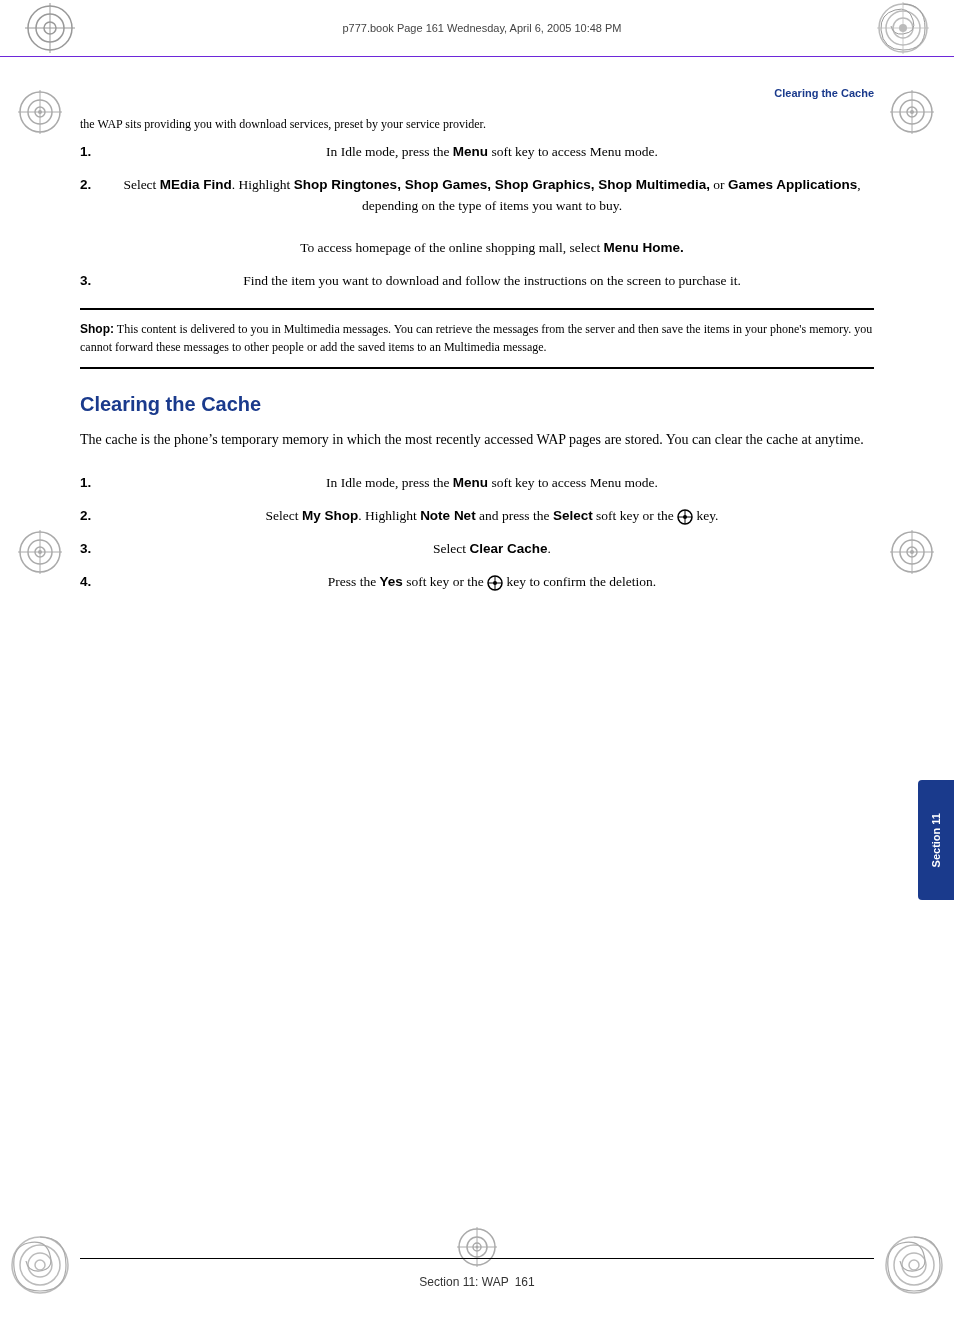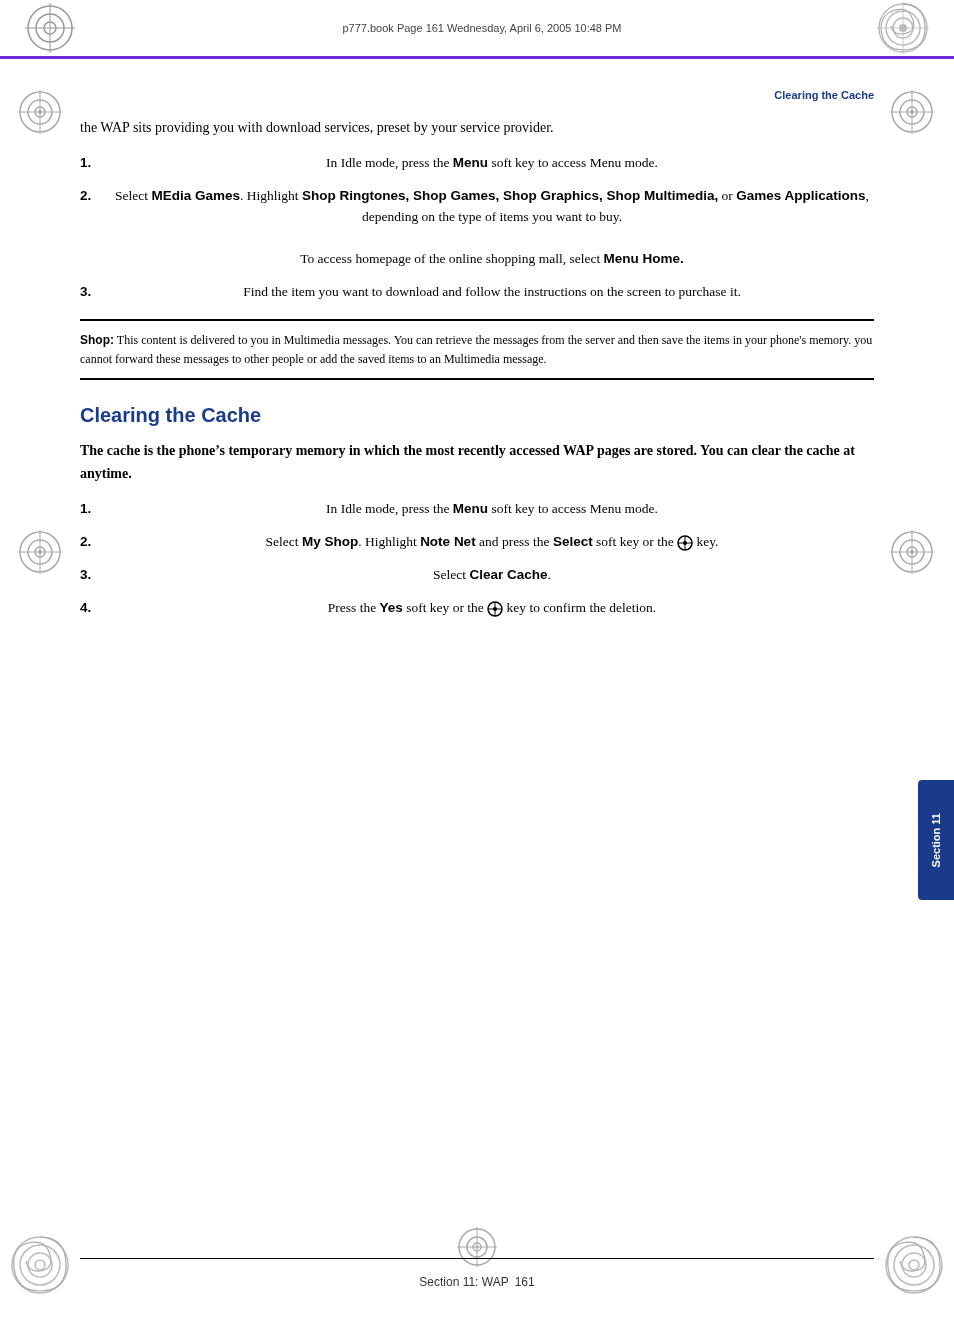--- a/index.html
+++ b/index.html
@@ -16,21 +16,21 @@
     .page-container {
       width: 954px;
       min-height: 1319px;
       position: relative;
       background: #fff;
     }
 
     
     .header-bar {
       width: 100%;
-      border-bottom: 3px solid #6d28d9;
+      border-bottom: 1px solid #6d28d9;
       padding: 8px 30px;
       display: flex;
       align-items: center;
       justify-content: space-between;
       font-family: Arial, sans-serif;
       font-size: 11px;
       color: #333;
     }
 
     
@@ -68,23 +68,23 @@
       text-align: right;
       color: #1a3a8c;
       font-family: Arial, sans-serif;
       font-size: 11px;
       font-weight: bold;
       margin-bottom: 16px;
     }
 
     
     .intro-para {
-      font-size: 14px;
+      font-size: 12px;
       line-height: 1.6;
-      margin-bottom: 14px;
+      margin-bottom: 8px;
     }
 
     
     .numbered-list {
       list-style: none;
       padding-left: 0;
       margin-bottom: 16px;
     }
 
     .numbered-list li {
@@ -125,23 +125,22 @@
       font-family: Arial, sans-serif;
       font-size: 20px;
       font-weight: bold;
       margin-bottom: 12px;
     }
 
     
     .body-text {
       font-size: 14px;
       line-height: 1.65;
-      margin-bottom: 14px;
+      margin-bottom: 22px;
       font-family: Georgia, serif;
-      font-weight: bold;
     }
 
     
     .footer {
       position: absolute;
       bottom: 30px;
       left: 0;
       right: 0;
       display: flex;
       justify-content: center;
@@ -280,21 +279,21 @@
     <ol class="numbered-list">
       <li>
         <span class="num">1.</span>
         <span class="content-text">
           In Idle mode, press the <span class="bold">Menu</span> soft key to access Menu mode.
         </span>
       </li>
       <li>
         <span class="num">2.</span>
         <span class="content-text">
-          Select <span class="bold">MEdia Games</span>. Highlight <span class="bold">Shop Ringtones, Shop Games, Shop Graphics, Shop Multimedia,</span> or <span class="bold">Games Applications</span>, depending on the type of items you want to buy.<br><br>
+          Select <span class="bold">MEdia Find</span>. Highlight <span class="bold">Shop Ringtones, Shop Games, Shop Graphics, Shop Multimedia,</span> or <span class="bold">Games Applications</span>, depending on the type of items you want to buy.<br><br>
           To access homepage of the online shopping mall, select <span class="bold">Menu Home.</span>
         </span>
       </li>
       <li>
         <span class="num">3.</span>
         <span class="content-text">Find the item you want to download and follow the instructions on the screen to purchase it.</span>
       </li>
     </ol>
 
     <div class="note-box">

